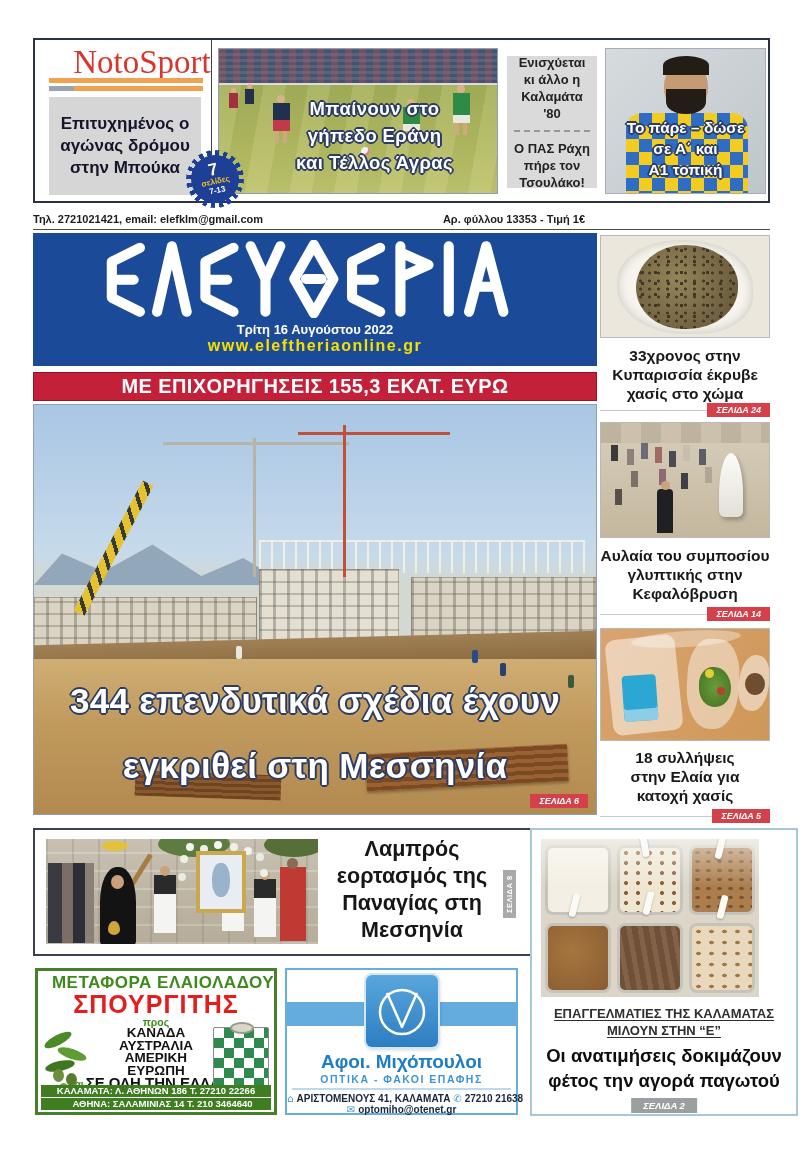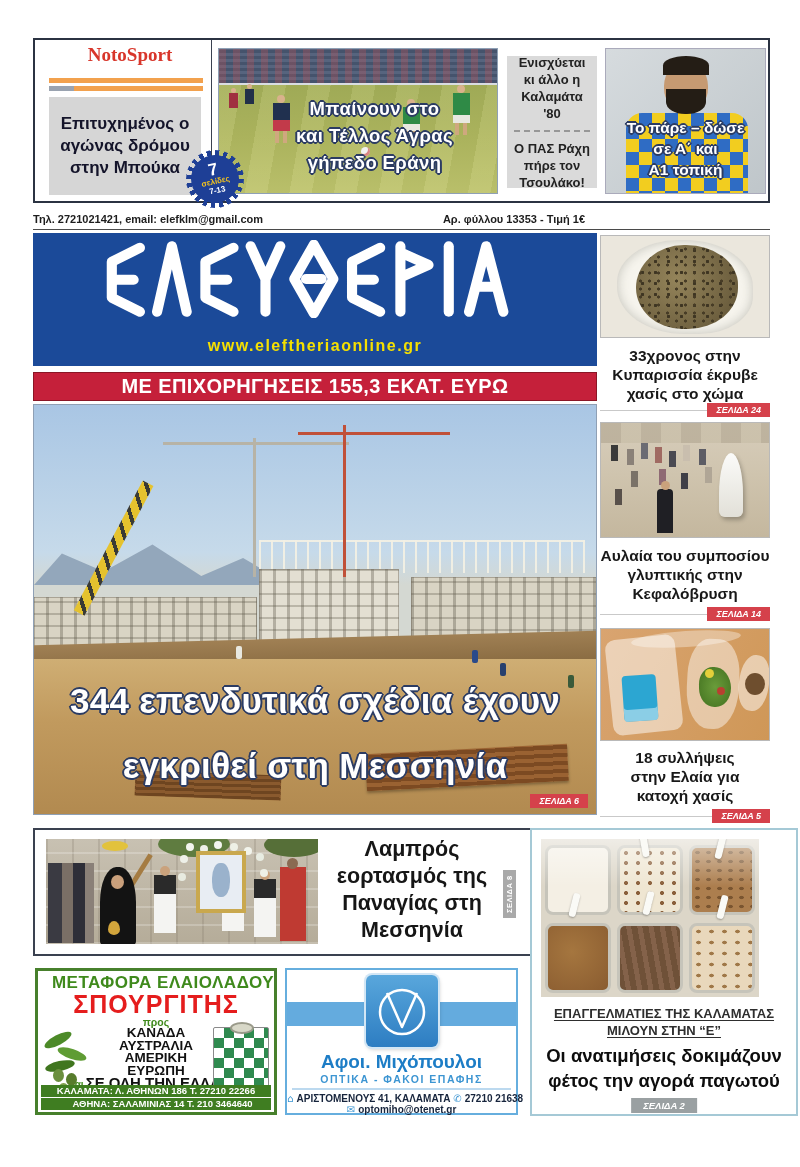--- a/index.html
+++ b/index.html
@@ -1,22 +1,22 @@
 <!DOCTYPE html>
 <html><head>
 <meta charset="utf-8">
 <style>
   html,body{margin:0;padding:0;background:#fff;}
   .page{position:relative;width:800px;height:1167px;background:#fff;overflow:hidden;
         font-family:"Liberation Sans",sans-serif;margin:0 auto;}
 
   
   .strip{position:absolute;left:33px;top:38px;width:737px;height:165px;border:2px solid #2b3342;box-sizing:border-box;}
-  .ns-logo{position:absolute;left:14px;top:4px;width:162px;text-align:center;
-           font-family:"Liberation Serif",serif;font-weight:bold;font-size:19px;color:#d8362b;}
+  .ns-logo{position:absolute;left:26px;top:4px;width:162px;text-align:center;
+           font-family:"Liberation Serif",serif;font-weight:normal;font-size:33px;color:#d8362b;}
   .ns-bar1{position:absolute;left:14px;top:38px;width:154px;height:5px;background:#f2a14e;}
   .ns-bar2{position:absolute;left:14px;top:46px;width:154px;height:5px;
            background:linear-gradient(90deg,#9aa3b0 0 16%,#f2a14e 16%);}
   .ns-box{position:absolute;left:14px;top:57px;width:152px;height:98px;background:#d6d6d6;
           display:flex;align-items:center;justify-content:center;text-align:center;
           font-size:17px;font-weight:800;color:#14142a;line-height:22px;padding:0 5px;box-sizing:border-box;}
   .burst{position:absolute;left:151px;top:110px;width:58px;height:58px;z-index:6;}
   .burst::before{content:"";position:absolute;inset:0;border-radius:50%;
           background:repeating-conic-gradient(#1e3f96 0deg 9deg,rgba(0,0,0,0) 9deg 18deg);}
   .burst-core{position:absolute;inset:5px;border-radius:50%;background:#1e3f96;color:#fff;
@@ -292,22 +292,22 @@
       <div class="fb-rail"></div>
       <div class="fb-stripes"></div>
       <div class="pl pl-far" style="left:10px;top:44px;background:#a03040;"></div>
       <div class="pl pl-far" style="left:26px;top:40px;background:#223049;"></div>
       <div class="pl pl-navy" style="left:54px;top:54px;height:28px;"></div>
       <div class="pl pl-green" style="left:184px;top:58px;"></div>
       <div class="pl pl-green" style="left:234px;top:44px;height:30px;"></div>
       <div class="ball"></div>
       <div class="ph-cap fb-cap ow">
         <div>Μπαίνουν στο</div>
+        <div>γήπεδο Εράνη</div>
         <div>και Τέλλος Άγρας</div>
-        <div>γήπεδο Εράνη</div>
       </div>
     </div>
 
     <div class="note-box">
       <div>Ενισχύεται κι άλλο η Καλαμάτα '80</div>
       <div class="note-dash"></div>
       <div>Ο ΠΑΣ Ράχη πήρε τον Τσουλάκο!</div>
     </div>
 
     <div class="pp-photo">
@@ -337,20 +337,21 @@
         <path transform="translate(60,0)" d="M10,92 L29,8 L48,92"></path>
         <path transform="translate(120,0)" d="M48,10 L12,28 L12,74 L48,92 M12,51 L40,51"></path>
         <path transform="translate(180,0)" d="M10,8 L29,50 L48,8 M29,50 L29,92"></path>
         <path transform="translate(240,0)" d="M31,6 L56,50 L31,94 L6,50 Z M21,50 L41,50"></path>
         <path transform="translate(308,0)" d="M48,10 L12,28 L12,74 L48,92 M12,51 L40,51"></path>
         <path transform="translate(368,0)" d="M14,8 L14,92 M14,16 L50,32 L14,48"></path>
         <path transform="translate(428,0)" d="M16,8 L16,92"></path>
         <path transform="translate(462,0)" d="M8,92 L30,8 L52,92 M19,60 L41,60"></path>
       </g>
     </svg>
+    <div class="mh-date">Τρίτη 16 Αυγούστου 2022</div>
     <div class="mh-site">www.eleftheriaonline.gr</div>
   </div>
 
   <div class="kicker">ΜΕ ΕΠΙΧΟΡΗΓΗΣΕΙΣ 155,3 ΕΚΑΤ. ΕΥΡΩ</div>
 
   <div class="lead-photo">
     <div class="mtn"></div>
     <div class="beams"></div>
     <div class="bld bld1"></div>
     <div class="bld bld2"></div>

